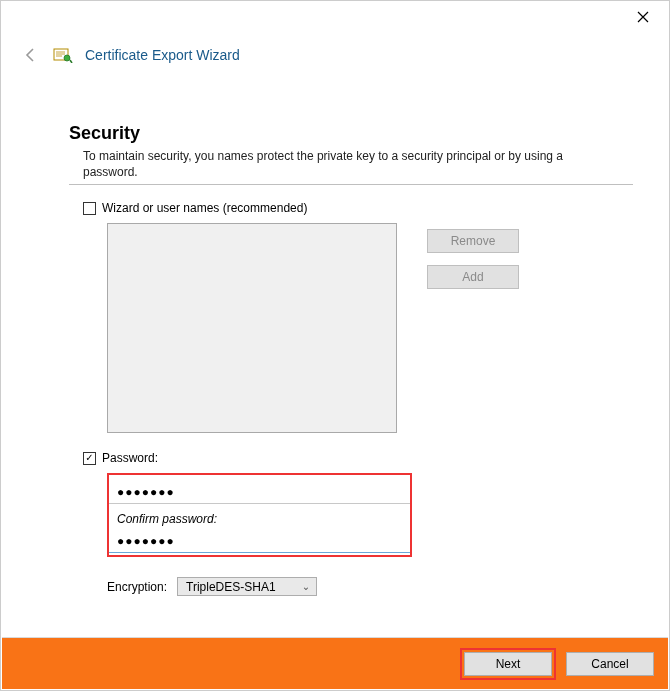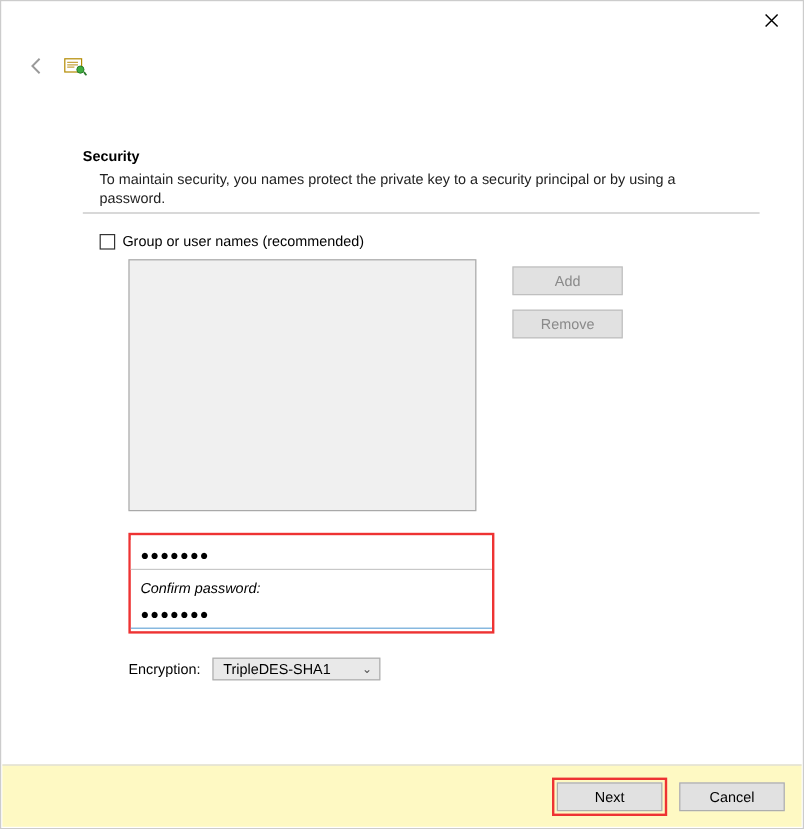--- a/index.html
+++ b/index.html
@@ -53,21 +53,21 @@
     .wizard-title {
       font-size: 14px;
       color: #1a5a8a;
       font-weight: 400;
     }
     .content {
       padding: 58px 36px 0 68px;
     }
     .section-title {
       font-weight: 600;
-      font-size: 12px;
+      font-size: 18px;
       margin-bottom: 4px;
     }
     .section-desc {
       font-size: 12px;
       color: #222;
       margin-left: 14px;
       margin-bottom: 4px;
       line-height: 1.35;
       max-width: 520px;
     }
@@ -180,21 +180,21 @@
     .dropdown .chev {
       font-size: 10px;
       color: #555;
     }
     .footer {
       position: absolute;
       left: 1px;
       right: 1px;
       bottom: 1px;
       height: 52px;
-      background: #fef9c3;
+      background: #f97316;
       border-top: 1px solid #d9d9d9;
       display: flex;
       align-items: center;
       justify-content: flex-end;
       gap: 10px;
       padding-right: 14px;
     }
     .ft-btn {
       width: 88px;
       height: 24px;
@@ -229,42 +229,47 @@
   <div class="cert-icon">
     <svg width="20" height="16" viewBox="0 0 20 16">
       <rect x="1" y="2" width="14" height="11" fill="#fff" stroke="#b38b00" stroke-width="1"></rect>
       <line x1="3" y1="5" x2="12" y2="5" stroke="#c7a642" stroke-width="1"></line>
       <line x1="3" y1="7" x2="12" y2="7" stroke="#c7a642" stroke-width="1"></line>
       <line x1="3" y1="9" x2="9" y2="9" stroke="#c7a642" stroke-width="1"></line>
       <circle cx="14" cy="11" r="3" fill="#3fae3f" stroke="#2a7a2a" stroke-width="0.8"></circle>
       <path d="M17 13 L19 16" stroke="#2a7a2a" stroke-width="1.5"></path>
     </svg>
   </div>
+  <div class="wizard-title">Certificate Export Wizard</div>
 </div>
 
 <div class="content">
   <div class="section-title">Security</div>
   <div class="section-desc">To maintain security, you names protect the private key to a security principal or by using a password.</div>
   <hr class="hr">
 
   <div class="form-area">
     <div class="chk-row">
       <span class="chk"></span>
-      <span class="chk-label">Group or user names (recommended)</span>
+      <span class="chk-label">Wizard or user names (recommended)</span>
     </div>
 
     <div class="principals-row">
       <div class="listbox"></div>
       <div class="side-btns">
+        <button class="win-btn">Remove</button>
         <button class="win-btn">Add</button>
-        <button class="win-btn">Remove</button>
       </div>
     </div>
 
     <div class="pw-block">
+      <div class="chk-row">
+        <span class="chk checked"></span>
+        <span class="chk-label">Password:</span>
+      </div>
       <div class="redbox">
         <input class="txtfield" type="text" value="●●●●●●●" style="">
         <div class="sub-label">Confirm password:</div>
         <input class="txtfield active" type="text" value="●●●●●●●" style="">
       </div>
     </div>
 
     <div class="enc-row">
       <span class="enc-label">Encryption:</span>
       <div class="dropdown">

